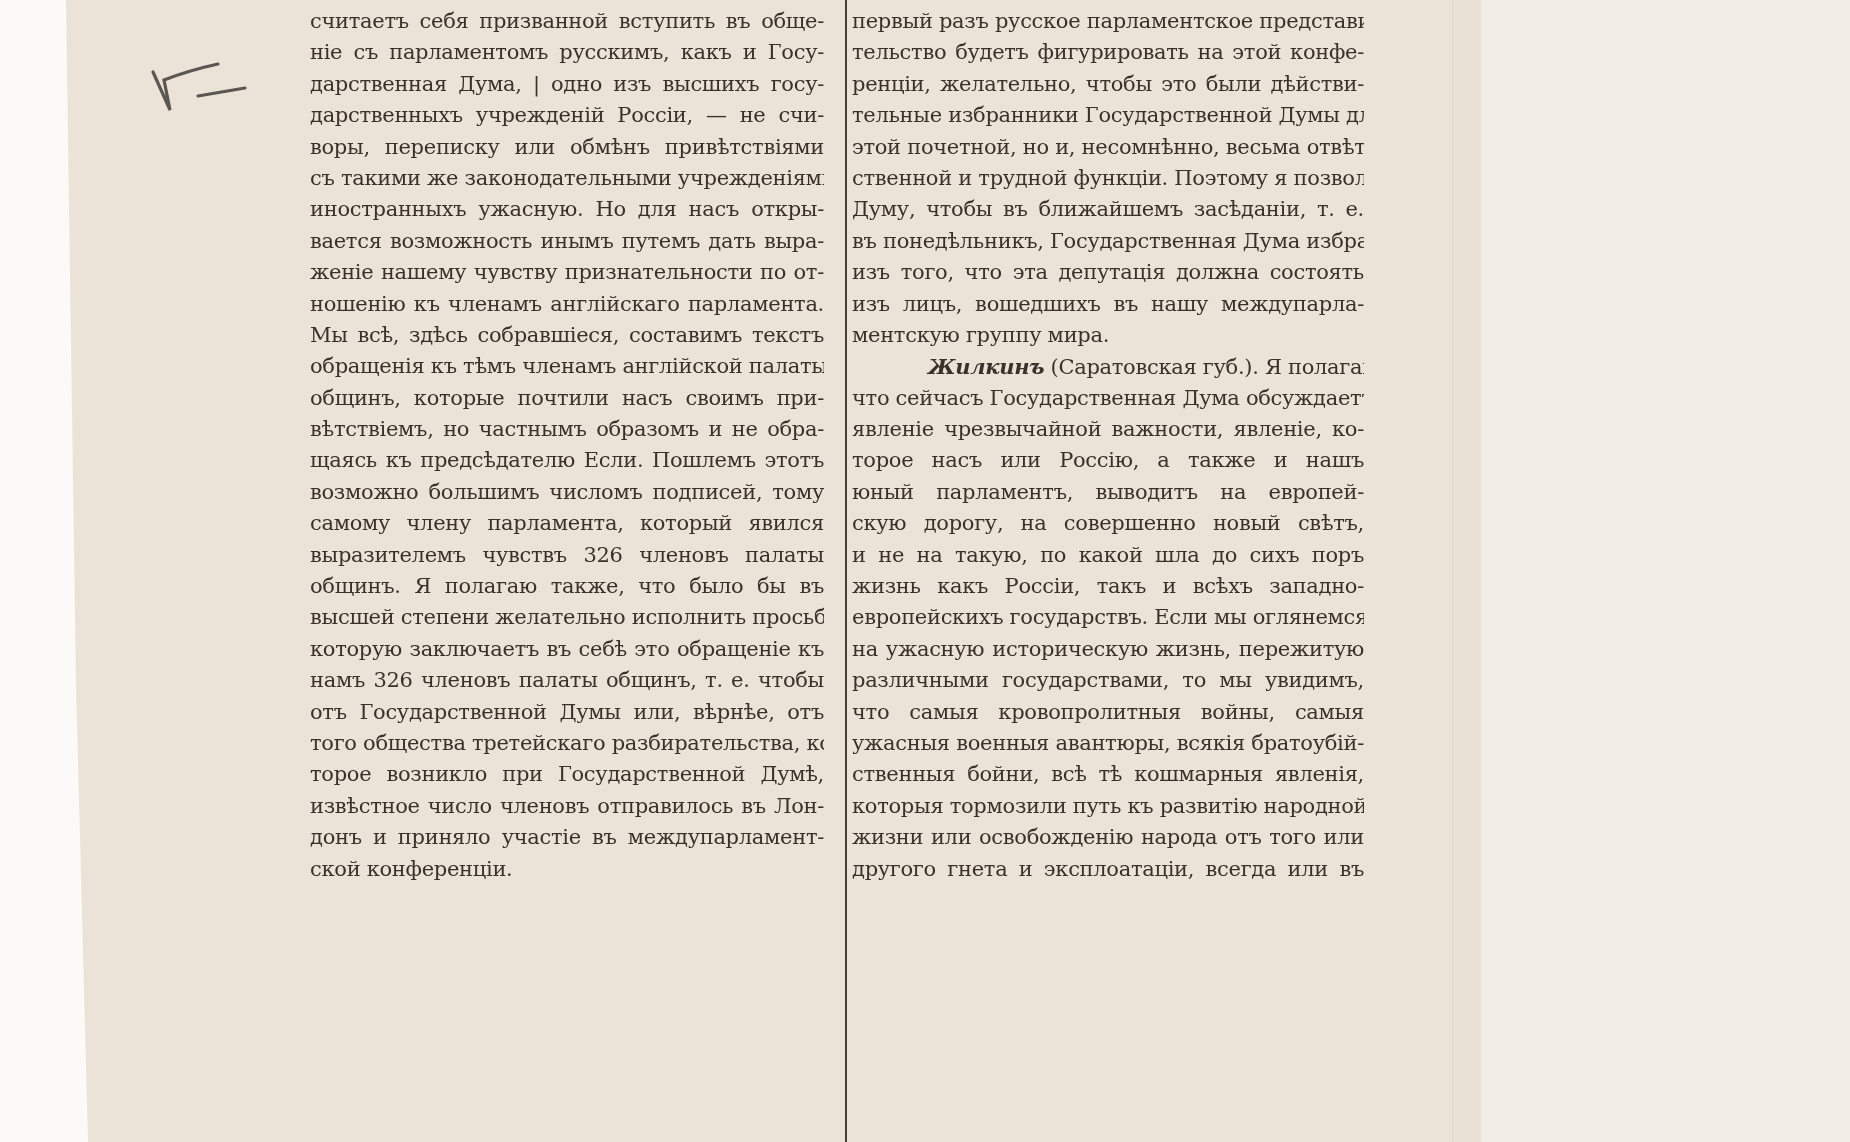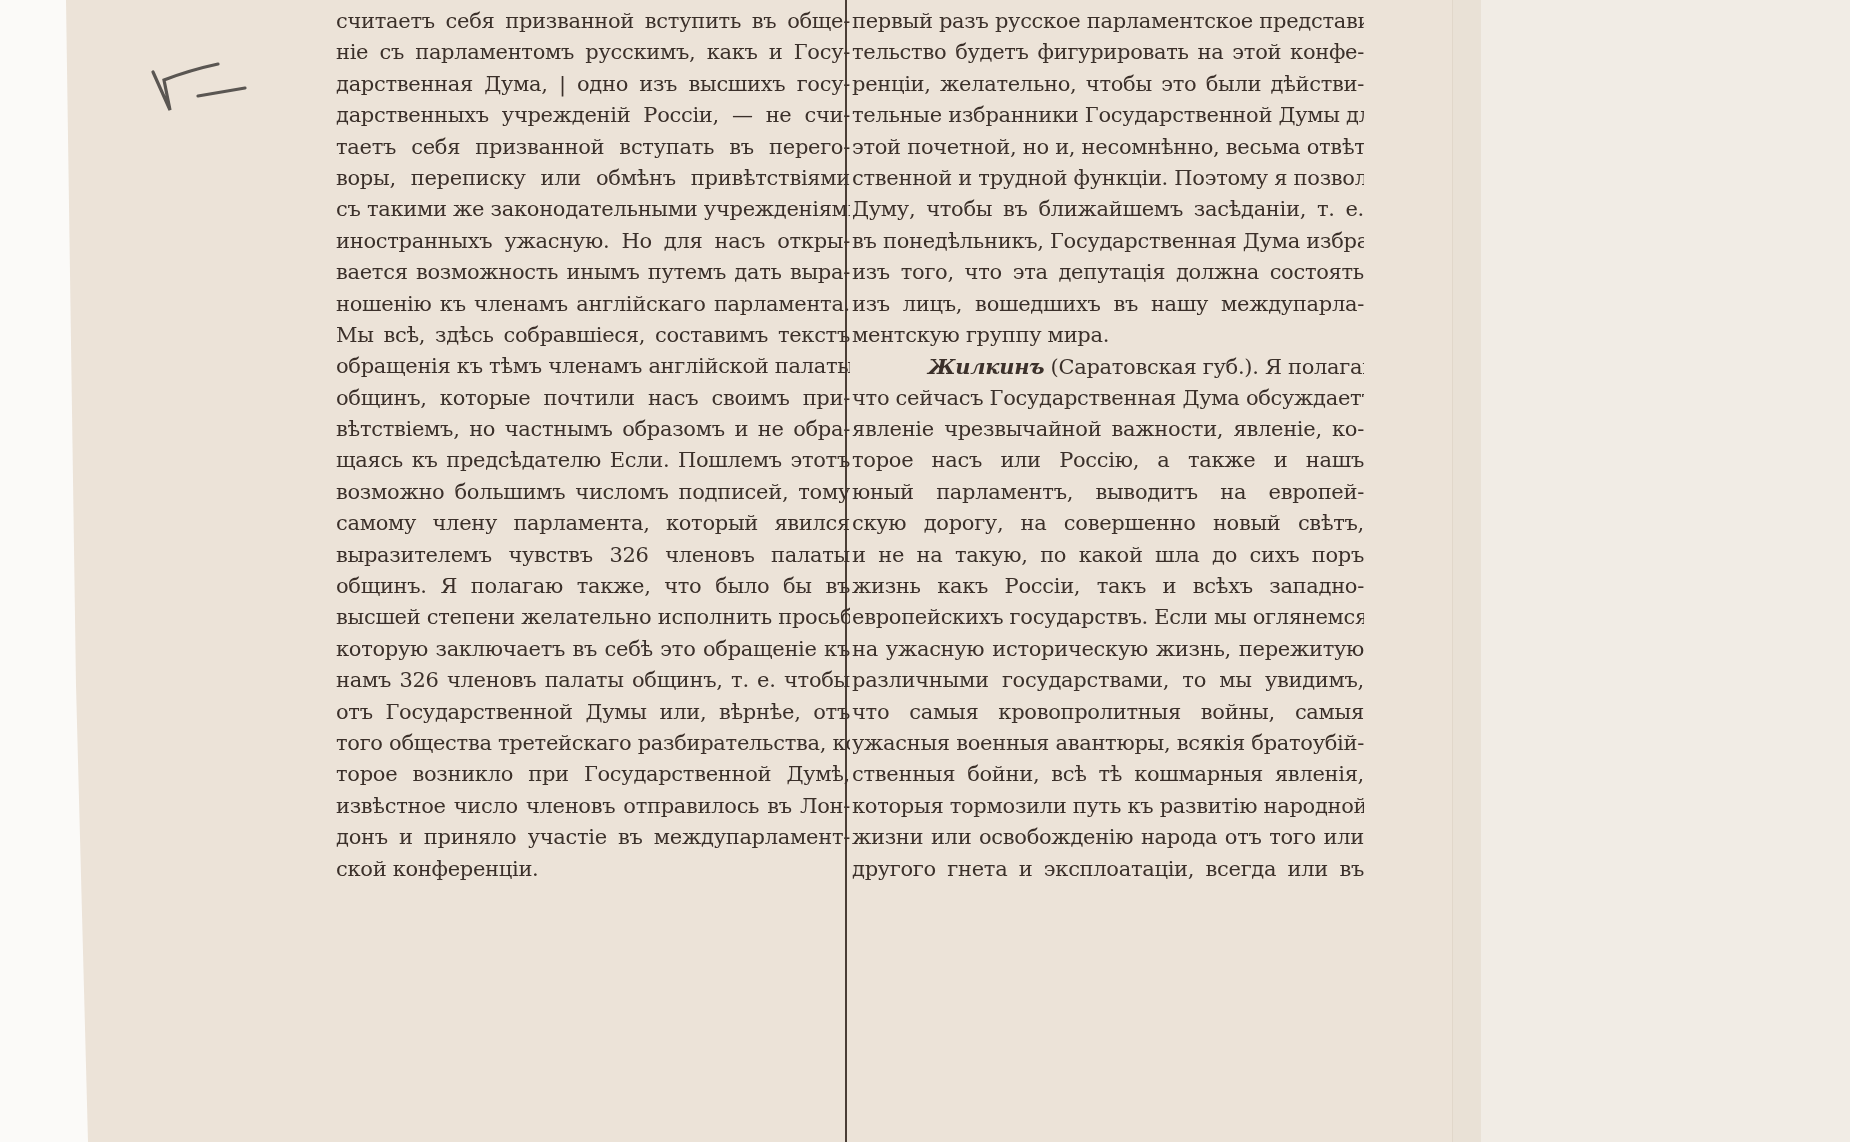--- a/index.html
+++ b/index.html
@@ -51,21 +51,21 @@
     height: 110px;
   }
   .column {
     position: absolute;
     top: 0;
     font-family: "DejaVu Serif", "Liberation Serif", serif;
     font-size: 21px;
     color: #3b302a;
     letter-spacing: -0.3px;
   }
-  .col-left { left: 336px; width: 514px; }
+  .col-left { left: 310px; width: 514px; }
   .col-right { left: 852px; width: 512px; }
   .line {
     height: 31.4px;
     line-height: 31.4px;
     white-space: nowrap;
     text-align: justify;
     text-align-last: justify;
     overflow: hidden;
   }
   .line.last { text-align-last: left; }
@@ -94,25 +94,25 @@
     <path d="M48 56 L95 48" stroke="#5a5652" stroke-width="3.2" fill="none" stroke-linecap="round"></path>
   </svg>
 
   <div class="divider"></div>
 
   <div class="column col-left">
     <div class="line first">считаетъ себя призванной вступить въ обще-</div>
     <div class="line">ніе съ парламентомъ русскимъ, какъ и Госу-</div>
     <div class="line">дарственная Дума, | одно изъ высшихъ госу-</div>
     <div class="line">дарственныхъ учрежденій Россіи, — не счи-</div>
-    <div class="line">таетъ себя призванной вступать въ перего-</div>
     <div class="line">воры, переписку или обмѣнъ привѣтствіями</div>
     <div class="line">съ такими же законодательными учрежденіями</div>
     <div class="line">иностранныхъ ужасную. Но для насъ откры-</div>
     <div class="line">вается возможность инымъ путемъ дать выра-</div>
+    <div class="line">женіе нашему чувству признательности по от-</div>
     <div class="line">ношенію къ членамъ англійскаго парламента.</div>
     <div class="line">Мы всѣ, здѣсь собравшіеся, составимъ текстъ</div>
     <div class="line">обращенія къ тѣмъ членамъ англійской палаты</div>
     <div class="line">общинъ, которые почтили насъ своимъ при-</div>
     <div class="line">вѣтствіемъ, но частнымъ образомъ и не обра-</div>
     <div class="line">щаясь къ предсѣдателю Если. Пошлемъ этотъ</div>
     <div class="line">возможно большимъ числомъ подписей, тому</div>
     <div class="line">самому члену парламента, который явился</div>
     <div class="line">выразителемъ чувствъ 326 членовъ палаты</div>
     <div class="line">общинъ. Я полагаю также, что было бы въ</div>

